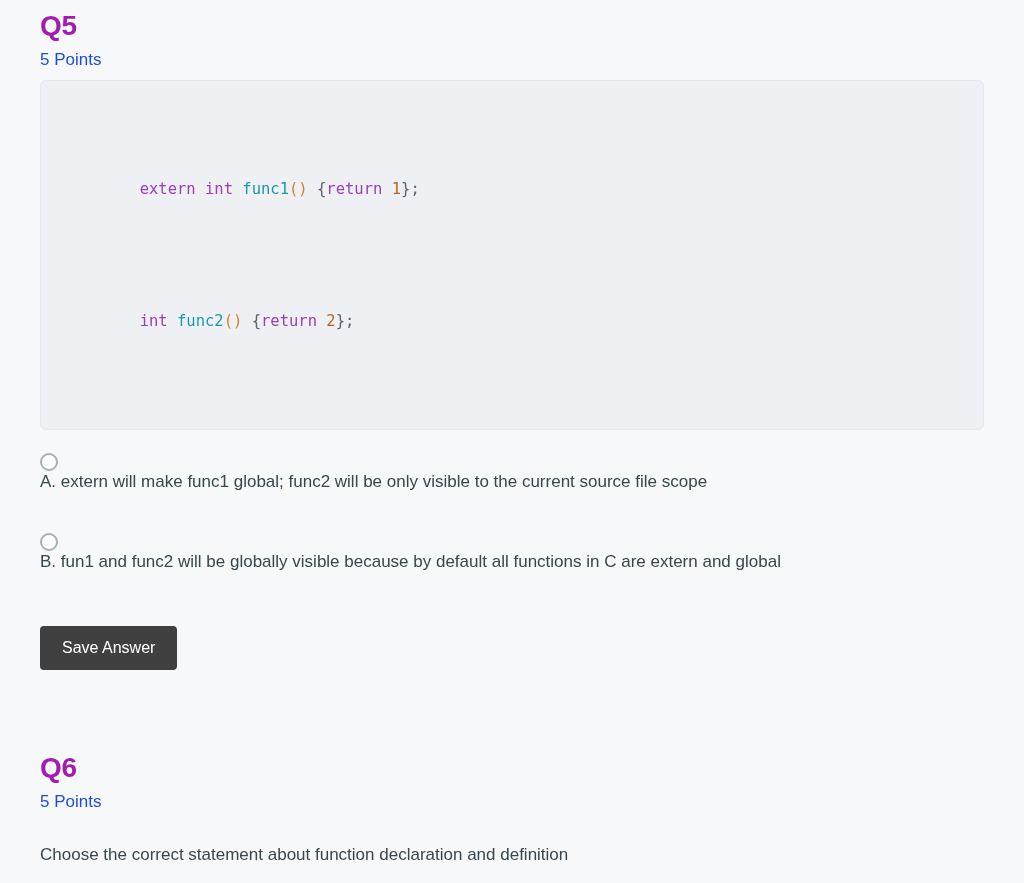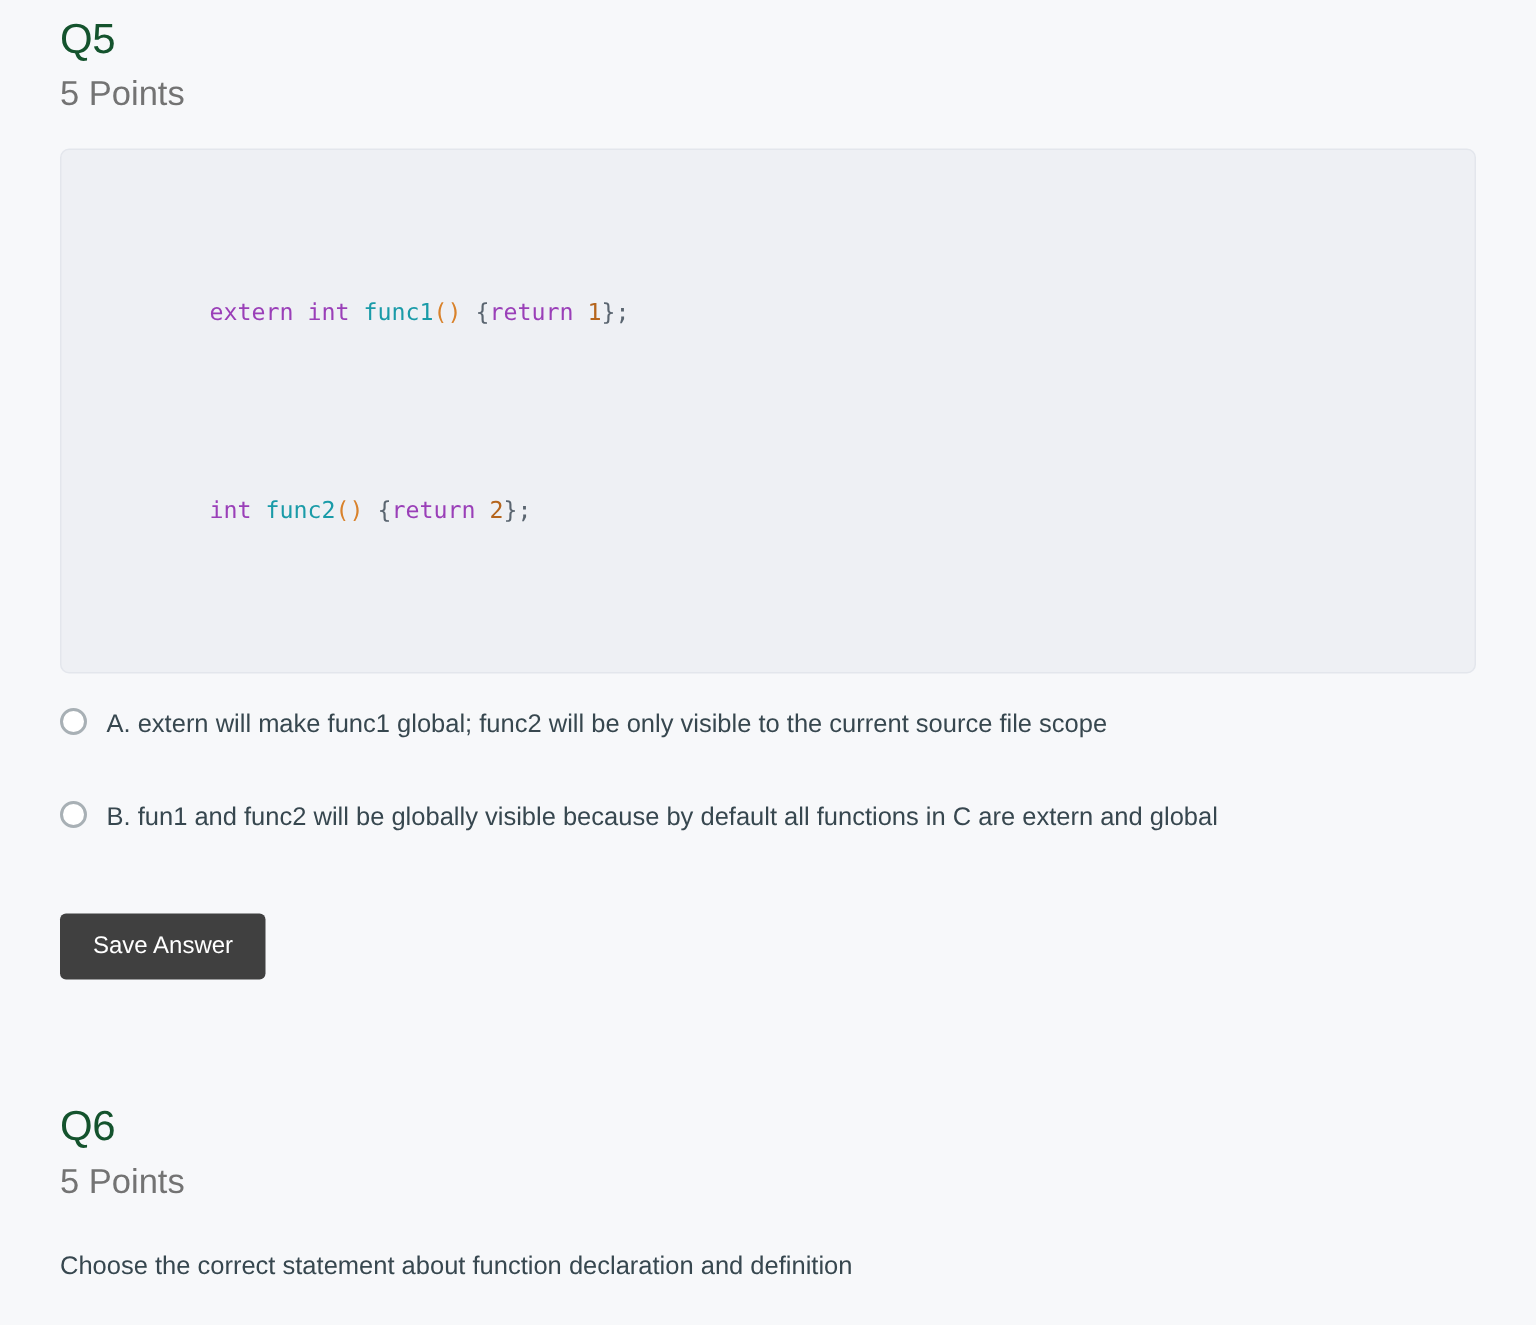--- a/index.html
+++ b/index.html
@@ -26,30 +26,30 @@
     position: relative;
   }
 
   .question-block {
     padding: 0 40px;
   }
 
   
   .q-title {
     font-size: 28px;
-    font-weight: normal;
-    color: #14532d;
+    font-weight: bold;
+    color: #a21caf;
     letter-spacing: -0.2px;
     margin: 0;
     line-height: 1.0;
   }
 
   .q-points {
-    font-size: 23px;
-    color: #737373;
+    font-size: 17px;
+    color: #1d4ed8;
     font-weight: normal;
     line-height: 1.0;
   }
 
   .q-prompt {
     font-size: 17px;
     color: #37474f;
     line-height: 1.35;
   }
 
@@ -75,20 +75,21 @@
 
   
   .options { margin: 0; padding: 0; list-style: none; }
 
   .option {
     display: flex;
     align-items: flex-start;
     font-size: 17px;
     color: #37474f;
     line-height: 1.35;
+    flex-direction: column;
   }
 
   .radio {
     flex: 0 0 auto;
     width: 18px;
     height: 18px;
     border: 2px solid #a8b0b5;
     border-radius: 50%;
     background: #ffffff;
     margin-right: 13px;
@@ -110,21 +111,21 @@
     border-radius: 4px;
     padding: 14px 22px;
     cursor: pointer;
     line-height: 1;
   }
 
   
   .q5-title-wrap { padding-top: 12px; }
   .sp-points  { margin-top: 11px; }
   .sp-prompt  { margin-top: 34px; }
-  .sp-code    { margin-top: 25px; }
+  .sp-code    { margin-top: 12px; }
   .sp-opts-q5 { margin-top: 23px; }
   .sp-opt     { margin-top: 39px; }
   .sp-button  { margin-top: 52px; }
   .sp-q6      { margin-top: 84px; }
 </style>
 </head>
 <body>
 
 <div class="page">
 

